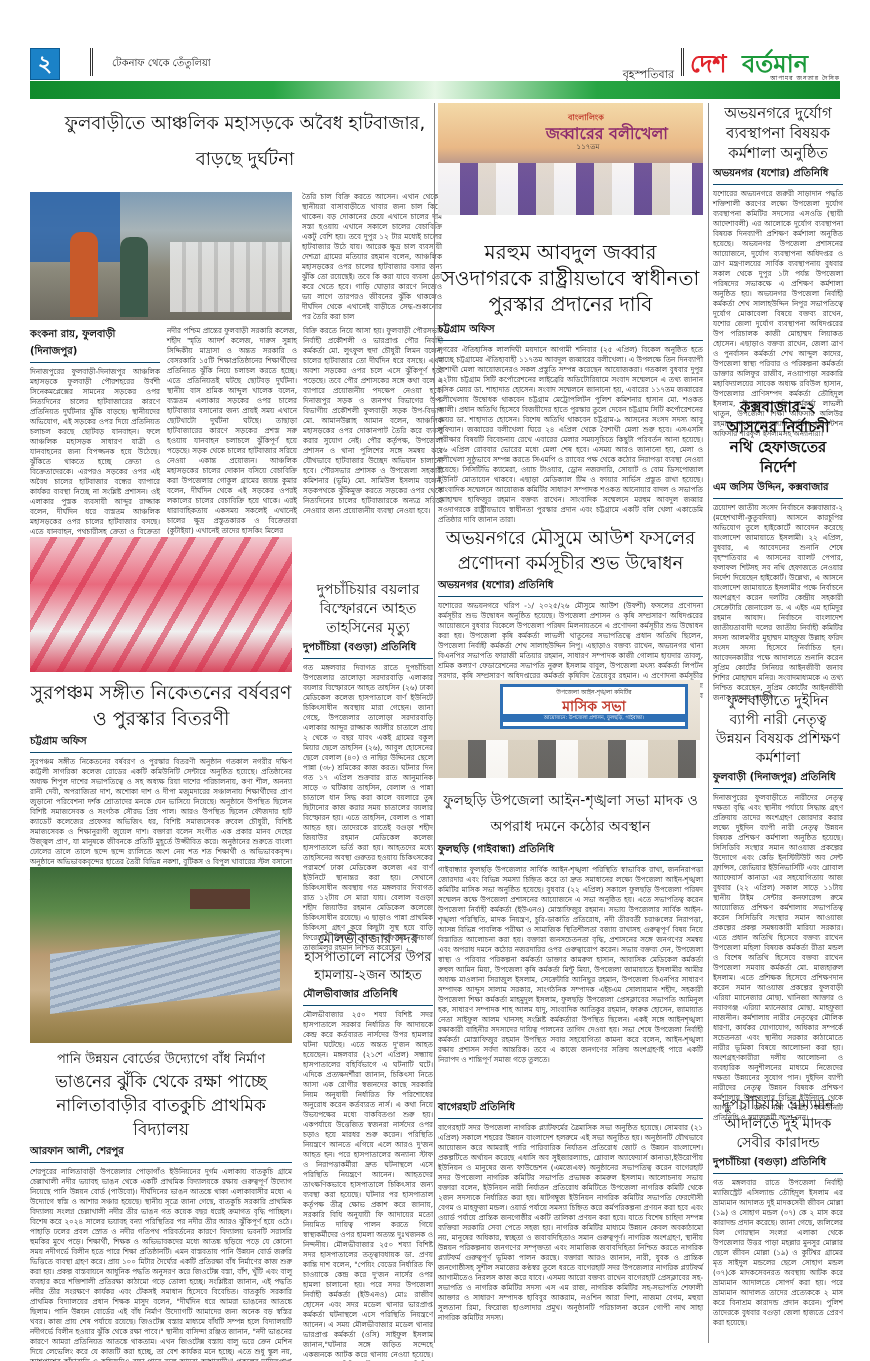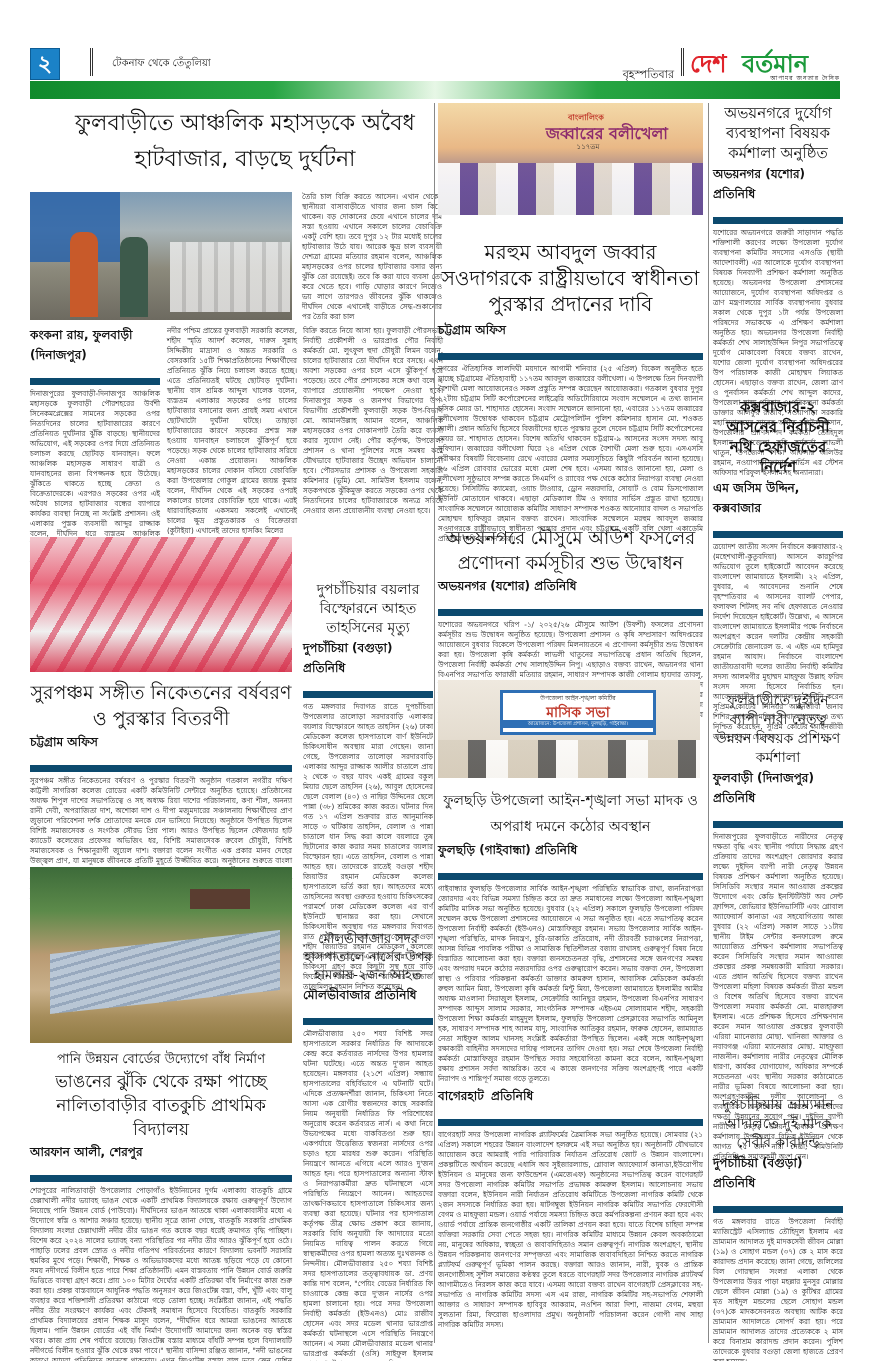--- a/index.html
+++ b/index.html
@@ -15,21 +15,21 @@
   .section-title { position: absolute; left: 82px; top: 10px; font-size: 10px; color: #222; }
   .mh-date { position: absolute; right: 166px; top: 3px; text-align: right; font-size: 9px; line-height: 14px; color: #222; }
   .mh-date .day { font-size: 11px; margin-top: 20px; }
   .brand { position: absolute; right: 0; top: 0; width: 150px; height: 36px; }
   .brand .b1 { position: absolute; left: 0; top: 0; font-size: 24px; font-weight: bold; color: #e0242b; }
   .brand .b2 { position: absolute; left: 52px; top: 0; font-size: 24px; font-weight: bold; color: #1c9a3b; }
   .brand .tag { position: absolute; right: 0; top: 28px; font-size: 6px; color: #222; letter-spacing: 1px; }
   .greenbar { position: absolute; left: 0; top: 36px; width: 810px; height: 18px; background: linear-gradient(to right, #108a2c 0%, #27a543 30%, #e7f7e6 50%, #27a543 70%, #108a2c 100%); }
 
   .headline { font-family: "DejaVu Sans", sans-serif; text-align: center; color: #111; line-height: 1.12; }
-  .byline { font-size: 12px; font-weight: bold; border-bottom: 7px solid #0c4a6e; padding-bottom: 12px; margin-bottom: 4px; }
+  .byline { font-size: 10px; font-weight: bold; border-bottom: 1px solid #0c4a6e; padding-bottom: 2px; margin-bottom: 4px; }
   .body-text { font-size: 7.2px; line-height: 10px; text-align: justify; color: #222; }
   .abs { position: absolute; }
   .photo { position: absolute; overflow: hidden; }
   .col-rule { position: absolute; width: 1px; background: #888; }
 </style>
 </head>
 <body>
 
 <div class="page">
 
@@ -44,21 +44,21 @@
     <div class="mh-sep" style="right:156px"></div>
     <div class="brand">
       <span class="b1">দেশ</span>
       <span class="b2">বর্তমান</span>
       <span class="tag">আপামর জনতার দৈনিক</span>
     </div>
   </div>
   <div class="greenbar"></div>
 
   <div class="abs" style="left:20px; top:60px; width:390px;">
-    <div class="headline" style="font-size:22px; line-height:36px;">ফুলবাড়ীতে আঞ্চলিক মহাসড়কে অবৈধ হাটবাজার, বাড়ছে দুর্ঘটনা</div>
+    <div class="headline" style="font-size:18px; line-height:36px;">ফুলবাড়ীতে আঞ্চলিক মহাসড়কে অবৈধ হাটবাজার, বাড়ছে দুর্ঘটনা</div>
   </div>
   <div class="photo" style="left:0; top:147px; width:262px; height:128px; background: linear-gradient(180deg,#7e9cb5 0%,#a8b4b8 30%,#8c8a7c 60%,#6d6a60 100%);">
     <div style="position:absolute;left:0;top:0;width:90px;height:70px;background:#2a63a8;opacity:.85;"></div>
     <div style="position:absolute;left:140px;top:50px;width:120px;height:70px;background:repeating-linear-gradient(90deg,#eee 0 12px,#ccc 12px 16px);opacity:.8;"></div>
     <div style="position:absolute;left:90px;top:45px;width:28px;height:80px;background:#3d5a4b;border-radius:10px 10px 0 0;"></div>
     <div style="position:absolute;left:40px;top:40px;width:28px;height:85px;background:#c85a2a;border-radius:10px 10px 0 0;"></div>
   </div>
   <div class="abs" style="left:272px; top:147px; width:140px;">
     <div class="body-text">তৈরি চাল বিক্রি করতে আসেন। এখান থেকেই স্থানীয়রা বাসাবাড়ীতে খাবার জন্য চাল কিনে থাকেন। বড় দোকানের চেয়ে এখানে চালের দাম সস্তা হওয়ায় এখানে সকালে চালের বেচাবিক্রি একটু বেশি হয়। তবে দুপুর ১২ টার মধ্যেই চালের হাটবাজার উঠে যায়। আরেক ক্ষুদ্র চাল ব্যবসায়ী দেশত্রা গ্রামের মতিয়ার রহমান বলেন, আঞ্চলিক মহাসড়কের ওপর চালের হাটবাজার বসার জন্য ঝুঁকি তো রয়েছেই। তবে কি করা যাবে ব্যবসা তো করে খেতে হবে। গাড়ি ঘোড়ার কারণে নিজেও ভয় লাগে তারপরও জীবনের ঝুঁকি থাকলেও দীর্ঘদিন থেকে এখানেই বাড়ীতে সেদ্ধ-শুকানোর পর তৈরি করা চাল</div>
   </div>
@@ -85,35 +85,35 @@
     <div class="body-text">নগরের ঐতিহাসিক লালদিঘী ময়দানে আগামী শনিবার (২৫ এপ্রিল) বিকেল অনুষ্ঠিত হতে যাচ্ছে চট্টগ্রামের ঐতিহ্যবাহী ১১৭তম আবদুল জব্বারের বলীখেলা। এ উপলক্ষে তিন দিনব্যাপী বৈশাখী মেলা আয়োজনেরও সকল প্রস্তুতি সম্পন্ন করেছেন আয়োজকরা। গতকাল বুধবার দুপুর ১২টায় চট্টগ্রাম সিটি কর্পোরেশনের লাইব্রেরি অডিটোরিয়ামে সংবাদ সম্মেলনে এ তথ্য জানান চসিক মেয়র ডা. শাহাদাত হোসেন। সংবাদ সম্মেলনে জানানো হয়, এবারের ১১৭তম জব্বারের বলীখেলায় উদ্বোধক থাকবেন চট্টগ্রাম মেট্রোপলিটন পুলিশ কমিশনার হাসান মো. শওকত আলী। প্রধান অতিথি হিসেবে বিজয়ীদের হাতে পুরস্কার তুলে দেবেন চট্টগ্রাম সিটি কর্পোরেশনের মেয়র ডা. শাহাদাত হোসেন। বিশেষ অতিথি থাকবেন চট্টগ্রাম-৯ আসনের সংসদ সদস্য আবু সুফিয়ান। জব্বারের বলীখেলা ঘিরে ২৪ এপ্রিল থেকে বৈশাখী মেলা শুরু হবে। এসএসসি পরীক্ষার বিষয়টি বিবেচনায় রেখে এবারের মেলার সময়সূচিতে কিছুটা পরিবর্তন আনা হয়েছে। ২৬ এপ্রিল রোববার ভোরের মধ্যে মেলা শেষ হবে। এসময় আরও জানানো হয়, মেলা ও বলীখেলা সুষ্ঠুভাবে সম্পন্ন করতে সিএমপি ও র‍্যাবের পক্ষ থেকে কঠোর নিরাপত্তা ব্যবস্থা নেওয়া হয়েছে। সিসিটিভি ক্যামেরা, ওয়াচ টাওয়ার, ড্রোন নজরদারি, সোয়াট ও বোম ডিসপোজাল ইউনিট মোতায়েন থাকবে। এছাড়া মেডিক্যাল টিম ও ফায়ার সার্ভিস প্রস্তুত রাখা হয়েছে। সাংবাদিক সম্মেলনে আয়োজক কমিটির সাধারণ সম্পাদক শওকত আনোয়ার বাদল ও সভাপতি মোহাম্মদ হাফিজুর রহমান বক্তব্য রাখেন। সাংবাদিক সম্মেলনে মরহুম আবদুল জব্বার সওদাগরকে রাষ্ট্রীয়ভাবে স্বাধীনতা পুরস্কার প্রদান এবং চট্টগ্রামে একটি বলি খেলা একাডেমি প্রতিষ্ঠার দাবি জানান তারা।</div>
   </div>
 
   <div class="abs" style="left:408px; top:480px; width:265px;">
     <div class="headline" style="font-size:18px; line-height:25px;">অভয়নগরে মৌসুমে আউশ ফসলের প্রণোদনা কর্মসূচীর শুভ উদ্বোধন</div>
     <div class="byline" style="margin-top:2px;">অভয়নগর (যশোর) প্রতিনিধি</div>
     <div class="body-text">যশোরের অভয়নগরে খরিপ -১/ ২০২৫/২৬ মৌসুমে আউশ (উফশী) ফসলের প্রণোদনা কর্মসূচীর শুভ উদ্বোধন অনুষ্ঠিত হয়েছে। উপজেলা প্রশাসন ও কৃষি সম্প্রসারণ অধিদপ্তরের আয়োজনে বুধবার বিকেলে উপজেলা পরিষদ মিলনায়তনে এ প্রণোদনা কর্মসূচীর শুভ উদ্বোধন করা হয়। উপজেলা কৃষি কর্মকর্তা লাভলী খাতুনের সভাপতিত্বে প্রধান অতিথি ছিলেন, উপজেলা নির্বাহী কর্মকর্তা শেখ সালাহউদ্দিন নিপু। এছাড়াও বক্তব্য রাখেন, অভয়নগর থানা বিএনপির সভাপতি ফারাজী মতিয়ার রহমান, সাধারণ সম্পাদক কাজী গোলাম হায়দার তাবলু, শ্রমিক কল্যাণ ফেডারেশনের সভাপতি নুরুল ইসলাম বাবুল, উপজেলা মৎস্য কর্মকর্তা লিপটন সরদার, কৃষি সম্প্রসারণ অধিদপ্তরের কর্মকর্তা কৃষিবিদ তৈয়েবুর রহমান। এ প্রণোদনা কর্মসূচীর আওতায় ৬ শতাধিক কৃষকের মাঝে পাঁচ কেজি করে উচ্চ ফলনশীল ধান বীজ, দশ কেজি ডিএপি ও দশ কেজি এমওপি সার বিতরণ করা হয়। এতে প্রান্তিক পর্যায়ের চাষীরা ব্যাপকভাবে উপকৃত হবে বলে আশাবাদ ব্যক্ত করেছেন অতিথিরা।</div>
   </div>
 
   <div class="photo" style="left:408px; top:635px; width:262px; height:98px; background: linear-gradient(180deg,#efe9df 0%,#e4dccf 60%,#c7b89e 100%);">
-    <div style="position:absolute;left:62px;top:4px;width:156px;height:45px;background:#fff;border:3px solid #2e6fb5;margin-top:6px;">
+    <div style="position:absolute;left:62px;top:4px;width:188px;height:45px;background:#fff;border:3px solid #2e6fb5;">
       <div style="font-size:6px;text-align:center;color:#333;">উপজেলা আইন-শৃঙ্খলা কমিটির</div>
       <div style="font-size:14px;text-align:center;color:#c0392b;font-weight:bold;line-height:16px;">মাসিক সভা</div>
       <div style="font-size:5px;text-align:center;color:#fff;background:#2e6fb5;">আয়োজনে: উপজেলা প্রশাসন, ফুলছড়ি, গাইবান্ধা।</div>
     </div>
     <div style="position:absolute;left:0;top:60px;width:262px;height:38px;background:repeating-linear-gradient(90deg,#d9d0c0 0 30px,#555 30px 48px,#fff 48px 70px);opacity:.85;"></div>
   </div>
   <div class="abs" style="left:408px; top:742px; width:265px;">
     <div class="headline" style="font-size:14px; line-height:26px;">ফুলছড়ি উপজেলা আইন-শৃঙ্খলা সভা মাদক ও অপরাধ দমনে কঠোর অবস্থান</div>
     <div class="byline" style="margin-top:2px;">ফুলছড়ি (গাইবান্ধা) প্রতিনিধি</div>
     <div class="body-text">গাইবান্ধার ফুলছড়ি উপজেলার সার্বিক আইন-শৃঙ্খলা পরিস্থিতি স্বাভাবিক রাখা, জননিরাপত্তা জোরদার এবং বিভিন্ন সমস্যা চিহ্নিত করে তা দ্রুত সমাধানের লক্ষ্যে উপজেলা আইন-শৃঙ্খলা কমিটির মাসিক সভা অনুষ্ঠিত হয়েছে। বুধবার (২২ এপ্রিল) সকালে ফুলছড়ি উপজেলা পরিষদ সম্মেলন কক্ষে উপজেলা প্রশাসনের আয়োজনে এ সভা অনুষ্ঠিত হয়। এতে সভাপতিত্ব করেন উপজেলা নির্বাহী কর্মকর্তা (ইউএনও) মোস্তাফিজুর রহমান। সভায় উপজেলার সার্বিক আইন-শৃঙ্খলা পরিস্থিতি, মাদক নিয়ন্ত্রণ, চুরি-ডাকাতি প্রতিরোধ, নদী তীরবর্তী চরাঞ্চলের নিরাপত্তা, আসন্ন বিভিন্ন পাবলিক পরীক্ষা ও সামাজিক স্থিতিশীলতা বজায় রাখাসহ গুরুত্বপূর্ণ বিষয় নিয়ে বিস্তারিত আলোচনা করা হয়। বক্তারা জনসচেতনতা বৃদ্ধি, প্রশাসনের সঙ্গে জনগণের সমন্বয় এবং অপরাধ দমনে কঠোর নজরদারির ওপর গুরুত্বারোপ করেন। সভায় বক্তব্য দেন, উপজেলা স্বাস্থ্য ও পরিবার পরিকল্পনা কর্মকর্তা ডাক্তার কামরুল হাসান, আবাসিক মেডিকেল কর্মকর্তা রুহুল আমিন মিয়া, উপজেলা কৃষি কর্মকর্তা মিন্টু মিয়া, উপজেলা জামায়াতে ইসলামীর আমীর অধ্যক্ষ মাওলানা সিরাজুল ইসলাম, সেক্রেটারি আনিছুর রহমান, উপজেলা বিএনপির সাধারণ সম্পাদক আব্দুস সালাম সরকার, সাংগঠনিক সম্পাদক এইচএম সোলায়মান শহীদ, সহকারী উপজেলা শিক্ষা কর্মকর্তা মাহমুদুল ইসলাম, ফুলছড়ি উপজেলা প্রেসক্লাবের সভাপতি আমিনুল হক, সাধারণ সম্পাদক শাহ আলম যাদু, সাংবাদিক আতিকুর রহমান, ফারুক হোসেন, জামায়াত নেতা সাইফুল আলম খানসহ সংশ্লিষ্ট কর্মকর্তারা উপস্থিত ছিলেন। একই সঙ্গে আইনশৃঙ্খলা রক্ষাকারী বাহিনীর সদস্যদের দায়িত্ব পালনের তাগিদ দেওয়া হয়। সভা শেষে উপজেলা নির্বাহী কর্মকর্তা মোস্তাফিজুর রহমান উপস্থিত সবার সহযোগিতা কামনা করে বলেন, আইন-শৃঙ্খলা রক্ষায় প্রশাসন সর্বদা আন্তরিক। তবে এ কাজে জনগণের সক্রিয় অংশগ্রহণই পারে একটি নিরাপদ ও শান্তিপূর্ণ সমাজ গড়ে তুলতে।</div>
   </div>
 
   <div class="abs" style="left:408px; top:1040px; width:265px;">
-    <div class="byline" style="margin-top:2px;font-family:Liberation Mono, monospace;">বাগেরহাট প্রতিনিধি</div>
+    <div class="byline" style="margin-top:14px;">বাগেরহাট প্রতিনিধি</div>
     <div class="body-text">বাগেরহাট সদর উপজেলা নাগরিক প্ল্যাটফর্মের ত্রৈমাসিক সভা অনুষ্ঠিত হয়েছে। সোমবার (২১ এপ্রিল) সকালে শহরের উন্নয়ন বাংলাদেশ হলরুমে এই সভা অনুষ্ঠিত হয়। অনুষ্ঠানটি যৌথভাবে আয়োজন করে আমরাই পারি পারিবারিক নির্যাতন প্রতিরোধ জোট ও উন্নয়ন বাংলাদেশ। প্রকল্পটিতে অর্থায়ন করেছে এধাসি অব সুইজারল্যান্ড, গ্লোবাল অ্যাফেয়ার্স কানাডা,ইউরোপীয় ইউনিয়ন ও মানুষের জন্য ফাউন্ডেশন (এমজেএফ) অনুষ্ঠানের সভাপতিত্ব করেন বাগেরহাট সদর উপজেলা নাগরিক কমিটির সভাপতি প্রভাষক কামরুল ইসলাম। আলোচনায় সভায় বক্তারা বলেন, ইউনিয়ন নারী নির্যাতন প্রতিরোধ কমিটিতে উপজেলা নাগরিক কমিটি থেকে ২জন সদস্যকে নির্ধারিত করা হয়। ষাটগম্বুজ ইউনিয়ন নাগরিক কমিটির সভাপতি ফেরদৌসী বেগম ও মাহফুজা মন্ডল। ওয়ার্ড পর্যায়ে সমস্যা চিহ্নিত করে কর্মপরিকল্পনা প্রণয়ন করা হবে এবং ওয়ার্ড পর্যায়ে প্রান্তিক জনগোষ্ঠীর একটি তালিকা প্রণয়ন করা হবে। যাতে বিশেষ চাহিদা সম্পন্ন ব্যক্তিরা সরকারি সেবা পেতে সহজ হয়। নাগরিক কমিটির মাধ্যমে উন্নয়ন কেবল অবকাঠামো নয়, মানুষের অধিকার, স্বচ্ছতা ও জবাবদিহিতাও সমান গুরুত্বপূর্ণ। নাগরিক অংশগ্রহণ, স্থানীয় উন্নয়ন পরিকল্পনায় জনগণের সম্পৃক্ততা এবং সামাজিক জবাবদিহিতা নিশ্চিত করতে নাগরিক প্ল্যাটফর্ম গুরুত্বপূর্ণ ভূমিকা পালন করছে। বক্তারা আরও জানান, নারী, যুবক ও প্রান্তিক জনগোষ্ঠীসহ সুশীল সমাজের কণ্ঠস্বর তুলে ধরতে বাগেরহাট সদর উপজেলার নাগরিক প্ল্যাটফর্ম আগামীতেও নিরলস কাজ করে যাবে। এসময় আরো বক্তব্য রাখেন বাগেরহাট প্রেসক্লাবের সহ-সভাপতি ও নাগরিক কমিটির সদস্য এস এম রাজ, নাগরিক কমিটির সহ-সভাপতি শেফালী আক্তার ও সাধারণ সম্পাদক হাবিবুর আকরাম, নওশিন আরা দিশা, নাজমা বেগম, মহুয়া সুলতানা রিমা, ফিরোজ হাওলাদার প্রমুখ। অনুষ্ঠানটি পরিচালনা করেন গোপী নাথ সাহা নাগরিক কমিটির সদস্য।</div>
   </div>
 
   <div class="abs" style="left:683px; top:58px; width:130px;">
     <div class="headline" style="font-size:15px; line-height:20px;">অভয়নগরে দুর্যোগ ব্যবস্থাপনা বিষয়ক কর্মশালা অনুষ্ঠিত</div>
     <div class="byline" style="margin-top:2px;">অভয়নগর (যশোর) প্রতিনিধি</div>
     <div class="body-text">যশোরের অভয়নগরে জরুরী সাড়াদান পদ্ধতি শক্তিশালী করণের লক্ষ্যে উপজেলা দুর্যোগ ব্যবস্থাপনা কমিটির সদস্যের এসওডি (স্থায়ী আদেশাবলী) এর আলোকে দুর্যোগ ব্যবস্থাপনা বিষয়ক দিনব্যাপী প্রশিক্ষণ কর্মশালা অনুষ্ঠিত হয়েছে। অভয়নগর উপজেলা প্রশাসনের আয়োজনে, দুর্যোগ ব্যবস্থাপনা অধিদপ্তর ও ত্রাণ মন্ত্রণালয়ের সার্বিক ব্যবস্থাপনায় বুধবার সকাল থেকে দুপুর ১টা পর্যন্ত উপজেলা পরিষদের সভাকক্ষে এ প্রশিক্ষণ কর্মশালা অনুষ্ঠিত হয়। অভয়নগর উপজেলা নির্বাহী কর্মকর্তা শেখ সালাহউদ্দিন নিপুর সভাপতিত্বে দুর্যোগ মোকাবেলা বিষয়ে বক্তব্য রাখেন, যশোর জেলা দুর্যোগ ব্যবস্থাপনা অধিদপ্তরের উপ পরিচালক কাজী মোহাম্মদ লিয়াকত হোসেন। এছাড়াও বক্তব্য রাখেন, জেলা ত্রাণ ও পুনর্বাসন কর্মকর্তা শেখ আব্দুল কাদের, উপজেলা স্বাস্থ্য পরিবার ও পরিকল্পনা কর্মকর্তা ডাক্তার অলিফুর রাজীব, নওয়াপাড়া সরকারি মহাবিদ্যালয়ের সাবেক অধ্যক্ষ রবিউল হাসান, উপজেলার প্রাণিসম্পদ কর্মকর্তা তৌহিদুল ইসলাম, উপজেলা কৃষি কর্মকর্তা লাভলী খাতুন, উপজেলা শিক্ষা অফিসার অলিউর রহমান, নওয়াপাড়া ফায়ার সার্ভিস এর স্টেশন অফিসার শরিফুল ইসলামসহ অন্যান্যরা।</div>
   </div>
   <div class="abs" style="left:683px; top:352px; width:130px;">
     <div class="headline" style="font-size:15px; line-height:20px;font-weight:bold;">কক্সবাজার-২ আসনের নির্বাচনী নথি হেফাজতের নির্দেশ</div>

